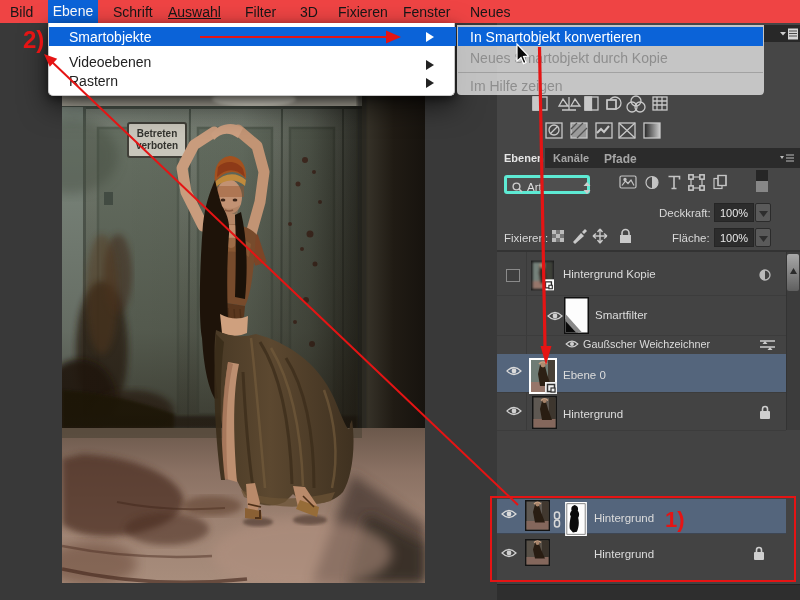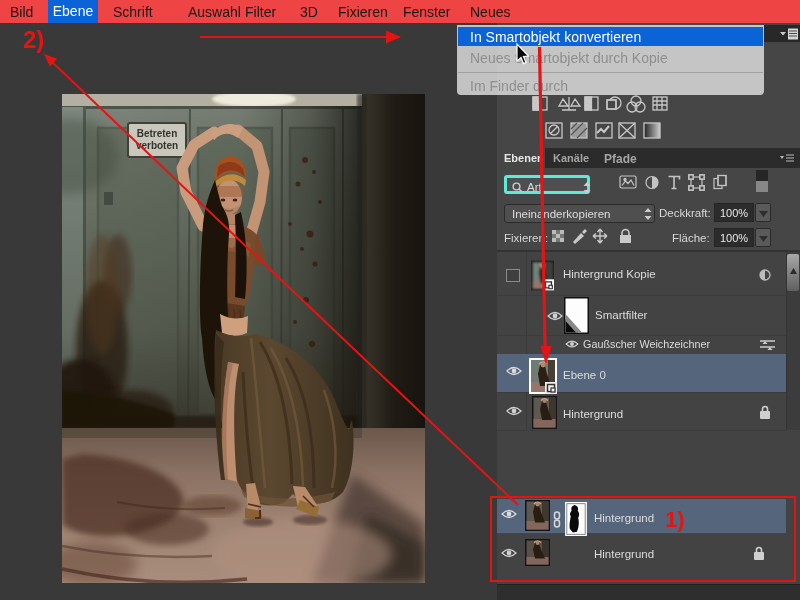--- a/index.html
+++ b/index.html
@@ -292,27 +292,20 @@
             </g>
           </g>
         <rect x="99" y="7.5" width="8" height="10"></rect>
           <rect x="103" y="4.5" width="8" height="10" fill="#464646"></rect>
           <rect x="103" y="4.5" width="8" height="10"></rect>
       </g>
     </svg>
     <div class="abs" style="left:259px;top:147px;width:12px;height:11px;background:#262626;"></div>
     <div class="abs" style="left:259px;top:158px;width:12px;height:11px;background:#878787;"></div>
 
-    <div class="abs" style="left:7px;top:181px;width:151px;height:19px;background:#4f4f4f;border:1px solid #2b2b2b;border-radius:3px;">
-      <span class="abs" style="left:7px;top:2.5px;color:#ddd;font-size:11.5px;">Ineinanderkopieren</span>
-      <svg class="abs" style="left:139px;top:3px;" width="8" height="12" viewBox="0 0 8 12">
-          <path d="M4 0 L7.5 4 H0.5 Z" fill="#ccc"></path>
-          <path d="M4 12 L7.5 8 H0.5 Z" fill="#ccc"></path>
-        </svg>
-    </div>
     <span class="abs" style="left:162px;top:184px;color:#d8d8d8;font-size:11.5px;">Deckkraft:</span>
     <div class="abs" style="left:217px;top:180px;width:40px;height:19px;background:#2c2c2c;border:1px solid #252525;color:#e8e8e8;font-size:11px;text-align:center;line-height:18px;">100%</div>
     <div class="abs" style="left:258px;top:180px;width:16px;height:19px;background:#5a5a5a;border:1px solid #2b2b2b;border-radius:2px;">
       <svg class="abs" style="left:3px;top:7px;" width="9" height="6" viewBox="0 0 9 6">
           <path d="M0 0 H9 L4.5 6 Z" fill="#2e2e2e"></path>
         </svg>
     </div>
 
     <span class="abs" style="left:7px;top:209px;color:#d8d8d8;font-size:11.5px;">Fixieren:</span>
     <svg class="abs" style="left:54px;top:205px;" width="85" height="17" viewBox="0 0 85 17">
@@ -489,37 +482,55 @@
         </svg>
     </div>
 
     <div class="abs" style="left:0;top:561px;width:303px;height:16px;background:#2e2e2e;border-top:1px solid #222;"></div>
   </div>
 
   <div class="abs" id="menubar" style="left:0;top:0;width:800px;height:23px;background:#ef4444;font-size:14px;color:#171717;">
     <span class="abs" style="left:10px;top:4px;">Bild</span>
     <div class="abs" style="left:48px;top:0;width:50px;height:23px;background:#0b63d8;color:#fff;text-align:center;line-height:23px;">Ebene</div>
     <span class="abs" style="left:113px;top:4px;">Schrift</span>
-    <span class="abs" style="left:188px;top:4px;">Auswahl</span>
+    <span class="abs" style="left:168px;top:4px;text-decoration:underline;">Auswahl</span>
     <span class="abs" style="left:245px;top:4px;">Filter</span>
     <span class="abs" style="left:300px;top:4px;">3D</span>
     <span class="abs" style="left:338px;top:4px;">Fixieren</span>
     <span class="abs" style="left:403px;top:4px;">Fenster</span>
     <span class="abs" style="left:470px;top:4px;">Neues</span>
   </div>
 
+  <div class="abs" id="dropdown" style="left:48px;top:23px;width:407px;height:73px;background:#ffffff;
+       border:1px solid #c9c9c9;border-top:none;border-radius:0 0 5px 5px;
+       box-shadow:0 10px 28px rgba(0,0,0,0.6), 0 3px 9px rgba(0,0,0,0.45);font-size:14px;color:#222;">
+    <div class="abs" style="left:0px;top:4px;width:407px;height:19px;background:#0b63d8;color:#fff;">
+      <span class="abs" style="left:20px;top:2px;">Smartobjekte</span>
+      <svg class="abs" style="left:377px;top:5px;" width="8" height="10" viewBox="0 0 8 10">
+          <path d="M0 0 L8 5 L0 10 Z" fill="#fff"></path>
+        </svg>
+    </div>
+    <div class="abs" style="left:20px;top:31px;">Videoebenen</div>
+    <svg class="abs" style="left:377px;top:37px;" width="8" height="10" viewBox="0 0 8 10">
+        <path d="M0 0 L8 5 L0 10 Z" fill="#222"></path>
+      </svg>
+    <div class="abs" style="left:20px;top:50px;">Rastern</div>
+    <svg class="abs" style="left:377px;top:55px;" width="8" height="10" viewBox="0 0 8 10">
+        <path d="M0 0 L8 5 L0 10 Z" fill="#222"></path>
+      </svg>
+  </div>
 
   <div class="abs" id="submenu" style="left:457px;top:25px;width:307px;height:70px;background:rgba(229,229,229,0.80);
        border-radius:0 0 4px 4px;font-size:14px;">
     <div class="abs" style="left:1px;top:2px;width:305px;height:19px;background:#0b63d8;color:#fff;">
       <span class="abs" style="left:12px;top:2px;">In Smartobjekt konvertieren</span>
     </div>
     <div class="abs" style="left:13px;top:25px;color:#8e8e8e;">Neues Smartobjekt durch Kopie</div>
     <div class="abs" style="left:1px;top:47px;width:305px;height:1px;background:rgba(110,110,110,0.4);"></div>
-    <div class="abs" style="left:13px;top:53px;color:#8e8e8e;">Im Finder durch</div>
+    <div class="abs" style="left:13px;top:53px;color:#8e8e8e;">Im Hilfe zeigen</div>
   </div>
 
   <div class="abs" style="left:764px;top:25px;width:36px;height:17px;background:#282828;"></div>
   <svg class="abs" style="left:779px;top:28px;" width="20" height="12" viewBox="0 0 20 12">
     <path d="M1 4 l6 0 l-3 3.5 z" fill="#cccccc"></path>
     <rect x="9" y="0.5" width="10" height="11" fill="#d6d6d6"></rect>
     <path d="M10 3 h8 M10 5.5 h8 M10 8 h8" stroke="#4a4a4a" stroke-width="1.2"></path>
   </svg>
 
   <svg class="abs" id="overlay" style="left:0;top:0;pointer-events:none;" width="800" height="600" viewBox="0 0 800 600">

